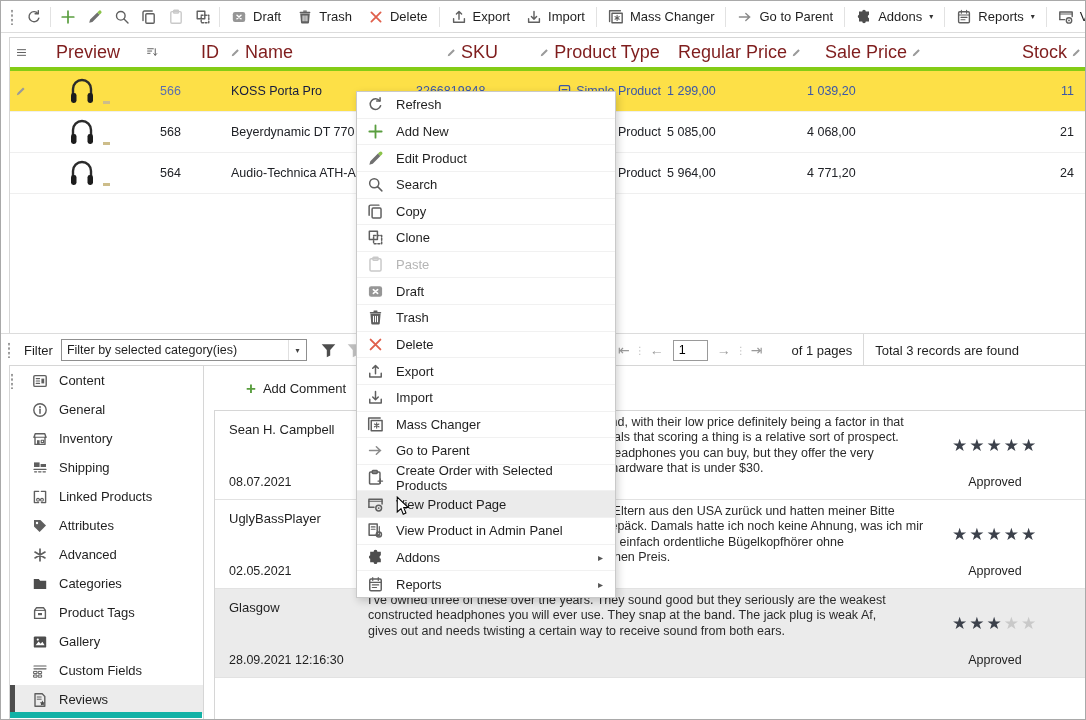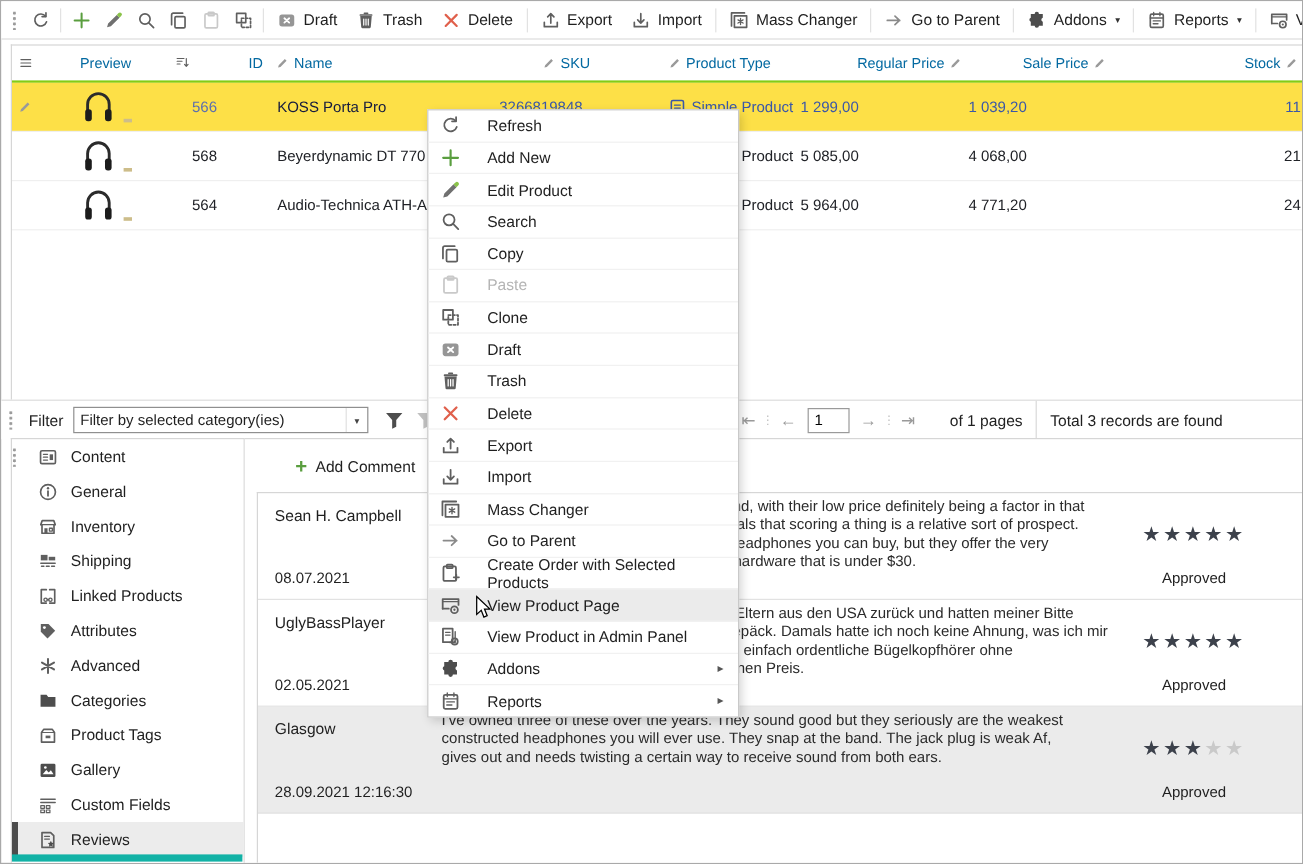--- a/index.html
+++ b/index.html
@@ -9,30 +9,30 @@
   .toolbar{position:absolute;left:0;top:0;right:0;height:31px;display:flex;align-items:center;padding-left:3px;border-bottom:1px solid #dcdcdc;background:#fff;white-space:nowrap}
   .tbico{width:27px;height:26px;display:flex;align-items:center;justify-content:center;flex:0 0 auto}
   .tbbtn{display:flex;align-items:center;gap:6px;padding:0 8px;height:26px;font-size:13px;flex:0 0 auto}
   .tbsep{width:1px;height:20px;background:#e2e2e2;margin:0 3px;flex:0 0 auto}
   .caret{font-size:8px;color:#333;margin-left:1px}
   .dis svg *{stroke:#c9c9c9!important;fill:none!important}
   .ic{display:inline-flex;align-items:center;justify-content:center}
   
   .grid{position:absolute;left:8px;top:36px;width:1077px;height:296px;border-top:1px solid #d6d6d6;border-left:1px solid #d6d6d6;background:#fff}
   .ghead,.grow{display:grid;grid-template-columns:22px 112px 16px 64px 188px 120px 135px 140px 120px 1fr;align-items:center}
-  .ghead{height:29px;border-bottom:2px solid #84cc16;font-size:12px;color:#0369a1}
+  .ghead{height:29px;border-bottom:4px solid #84cc16;font-size:18px;color:#7f1d1d}
   .grow{height:40px;border-bottom:1px solid #efefef;font-size:12.5px;color:#202227}
   .grow.sel{background:#fde047}
   .hc,.cc{display:flex;align-items:center;gap:4px;height:100%;overflow:hidden}
   .a-center{justify-content:center}.a-right{justify-content:flex-end;padding-right:5px}.a-left{padding-left:6px}
   .c-name{padding-left:7px;white-space:nowrap}
   .c-sku{padding-left:4px}
   .c-type{justify-content:flex-end;padding-right:6px}
   .c-reg,.c-sale{padding-right:6px}
-  .c-stock{justify-content:flex-end;padding-right:3px}
+  .c-stock{justify-content:flex-end;padding-right:13px}
   .sel .c-id{color:#5b6fae}.sel .c-name{color:#141a3f}
   .sel .c-sku,.sel .c-type,.sel .c-reg,.sel .c-sale,.sel .c-stock{color:#3a57a8}
   .tan{width:7px;height:3px;background:#cdbd8a;margin-left:2px;align-self:flex-end;margin-bottom:7px}
   
   .filterbar{position:absolute;left:0;top:332px;width:100%;height:32px;border-top:1px solid #dcdcdc;display:flex;align-items:center;font-size:13px;background:#fff}
   .flabel{margin-left:7px}
   .fselect{width:246px;height:22px;border:1px solid #8f8f8f;display:flex;align-items:center;font-size:12.5px;margin-left:8px;background:#fff;box-sizing:border-box}
   .fselect .txt{flex:1;padding-left:5px;white-space:nowrap;overflow:hidden}
   .fsarrow{width:17px;align-self:stretch;display:flex;align-items:center;justify-content:center;color:#444;font-size:8px;border-left:1px solid #e0e0e0}
   .ffunnel{margin-left:13px}
@@ -58,21 +58,21 @@
   .rrow{height:88px;position:relative;border-bottom:1px solid #e2e2e2;font-size:12.5px}
   .rrow.alt{background:#ebebeb}
   .rauthor{position:absolute;left:14px;top:11px;font-size:13px}
   .rdate{position:absolute;left:14px;bottom:10px}
   .rtext{position:absolute;left:153px;top:4px;width:620px;line-height:15.4px;color:#2b2b2b;white-space:nowrap}
   .rstars{position:absolute;left:725px;top:24px;width:110px;text-align:center;font-size:17px;letter-spacing:2px;color:#3c414b}
   .rstars .off{color:#c9c9c9}
   .rstatus{position:absolute;left:725px;bottom:10px;width:110px;text-align:center}
   
   .cmenu{position:absolute;left:355px;top:90px;width:260px;height:507px;background:#fff;border:1px solid #c9c9c9;box-shadow:2px 3px 8px rgba(0,0,0,.18);z-index:40;display:flex;flex-direction:column;box-sizing:border-box}
-  .mitem{flex:1;display:flex;align-items:center;gap:22px;padding:0 10px;font-size:13px;border-bottom:1px solid #f1f1f1;min-height:0}
+  .mitem{flex:1;display:flex;align-items:center;gap:12px;padding:0 10px;font-size:13px;border-bottom:1px solid #f1f1f1;min-height:0}
   .mitem:last-child{border-bottom:none}
   .mitem.hl{background:#ebebeb}
   .mitem.dis{color:#b5b5b5}
   .marrow{margin-left:auto;color:#555;font-size:10px;padding-right:2px}
   .cursor{position:absolute;left:395px;top:495px;z-index:50}
 </style>
 </head>
 <body>
 
 <div id="app">
@@ -687,37 +687,37 @@
       </div>
       <div class="mitem">
         <span class="ic">
           <svg viewBox="0 0 16 16" width="17" height="17" fill="none" stroke="#5f5f5f" stroke-width="1.4" stroke-linecap="round" stroke-linejoin="round">
             <rect x="4.8" y="4.8" width="8.4" height="9.4" rx="1"></rect>
             <path d="M11.2 2H3.4A1.4 1.4 0 0 0 2 3.4v8.2"></path>
           </svg>
         </span>
         <span>Copy</span>
       </div>
+      <div class="mitem">
+        <span class="ic">
+          <svg viewBox="0 0 16 16" width="17" height="17" fill="none" stroke="#5f5f5f" stroke-width="1.4" stroke-linecap="round" stroke-linejoin="round">
+            <rect x="2.2" y="2.2" width="7.6" height="7.6"></rect>
+            <rect x="6.2" y="6.2" width="7.6" height="7.6" stroke-dasharray="1.8 1.6"></rect>
+          </svg>
+        </span>
+        <span>Clone</span>
+      </div>
       <div class="mitem dis">
         <span class="ic">
           <svg viewBox="0 0 16 16" width="17" height="17" fill="none" stroke="#5f5f5f" stroke-width="1.4" stroke-linecap="round" stroke-linejoin="round">
             <rect x="2.8" y="2.6" width="10.4" height="11.6" rx="1.2"></rect>
             <rect x="5.6" y="1.2" width="4.8" height="2.8" rx="0.6"></rect>
           </svg>
         </span>
         <span>Paste</span>
-      </div>
-      <div class="mitem">
-        <span class="ic">
-          <svg viewBox="0 0 16 16" width="17" height="17" fill="none" stroke="#5f5f5f" stroke-width="1.4" stroke-linecap="round" stroke-linejoin="round">
-            <rect x="2.2" y="2.2" width="7.6" height="7.6"></rect>
-            <rect x="6.2" y="6.2" width="7.6" height="7.6" stroke-dasharray="1.8 1.6"></rect>
-          </svg>
-        </span>
-        <span>Clone</span>
       </div>
       <div class="mitem">
         <span class="ic">
           <svg viewBox="0 0 16 16" width="17" height="17" fill="none" stroke="#5f5f5f" stroke-width="1.4" stroke-linecap="round" stroke-linejoin="round">
             <rect x="1.8" y="3" width="12.4" height="10" rx="2.2" fill="#969696" stroke="none"></rect>
             <path d="M6 6.2l4 3.6M10 6.2l-4 3.6" stroke="#fff" stroke-width="1.5"></path>
           </svg>
         </span>
         <span>Draft</span>
       </div>

